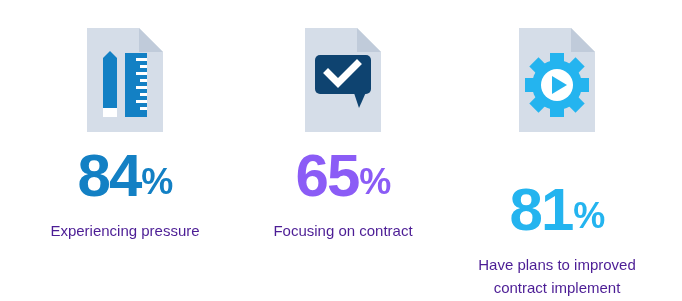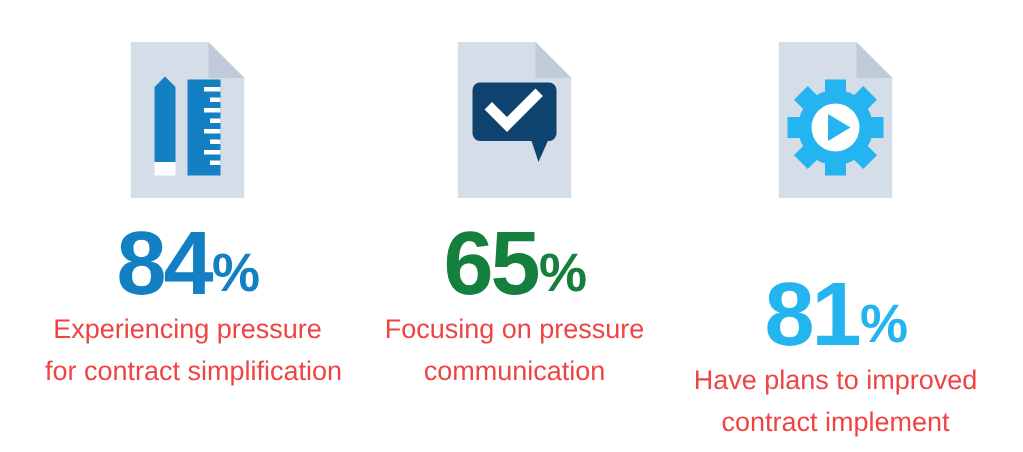--- a/index.html
+++ b/index.html
@@ -68,22 +68,23 @@
   .pct-sign {
     font-size: 36px;
     font-weight: bold;
     margin-left: 1px;
     position: relative;
     top: -2px;
   }
 
   
   .caption {
-    color: #ef4444;
-    font-size: 18px;
+    margin-top: 13px;
+    color: #4c1d95;
+    font-size: 15px;
     line-height: 1.55;
     text-align: center;
     width: 190px;
   }
   .caption .cap-line {
     display: block;
     white-space: nowrap;
   }
 </style>
 </head>
@@ -115,47 +116,45 @@
       </svg>
     </div>
 
     <div class="pct" style="color:#1380c4;">
       <span class="pct-num">84</span>
         <span class="pct-sign">%</span>
     </div>
 
     <div class="caption">
       <span class="cap-line">Experiencing pressure</span>
-      <span class="cap-line">for contract simplification</span>
     </div>
   </div>
 
   <div class="stat-column col-2">
 
     <div class="icon-wrap">
       <svg class="doc-svg" viewBox="0 0 76 104" xmlns="http://www.w3.org/2000/svg">
         <path d="M0 0 H52 L76 24 V104 H0 Z" fill="#d5dde8"></path>
         <path d="M52 0 L76 24 H52 Z" fill="#c0cbda"></path>
 
         <path d="M48 62 L62 62 L54 80 Z" fill="#0e4370"></path>
 
         <rect x="10" y="27" width="56" height="39" rx="5" ry="5" fill="#0e4370"></rect>
 
         <path d="M23 45 L33 55 L52 36" fill="none" stroke="#ffffff" stroke-width="7" stroke-linecap="square" stroke-linejoin="miter"></path>
       </svg>
     </div>
 
-    <div class="pct" style="color:#15803d;">
+    <div class="pct" style="color:#8b5cf6;">
       <span class="pct-num">65</span>
         <span class="pct-sign">%</span>
     </div>
 
     <div class="caption">
-      <span class="cap-line">Focusing on pressure</span>
-      <span class="cap-line">communication</span>
+      <span class="cap-line">Focusing on contract</span>
     </div>
   </div>
 
   <div class="stat-column col-3">
 
     <div class="icon-wrap">
       <svg class="doc-svg" viewBox="0 0 76 104" xmlns="http://www.w3.org/2000/svg">
         <path d="M0 0 H52 L76 24 V104 H0 Z" fill="#d5dde8"></path>
         <path d="M52 0 L76 24 H52 Z" fill="#c0cbda"></path>
 

